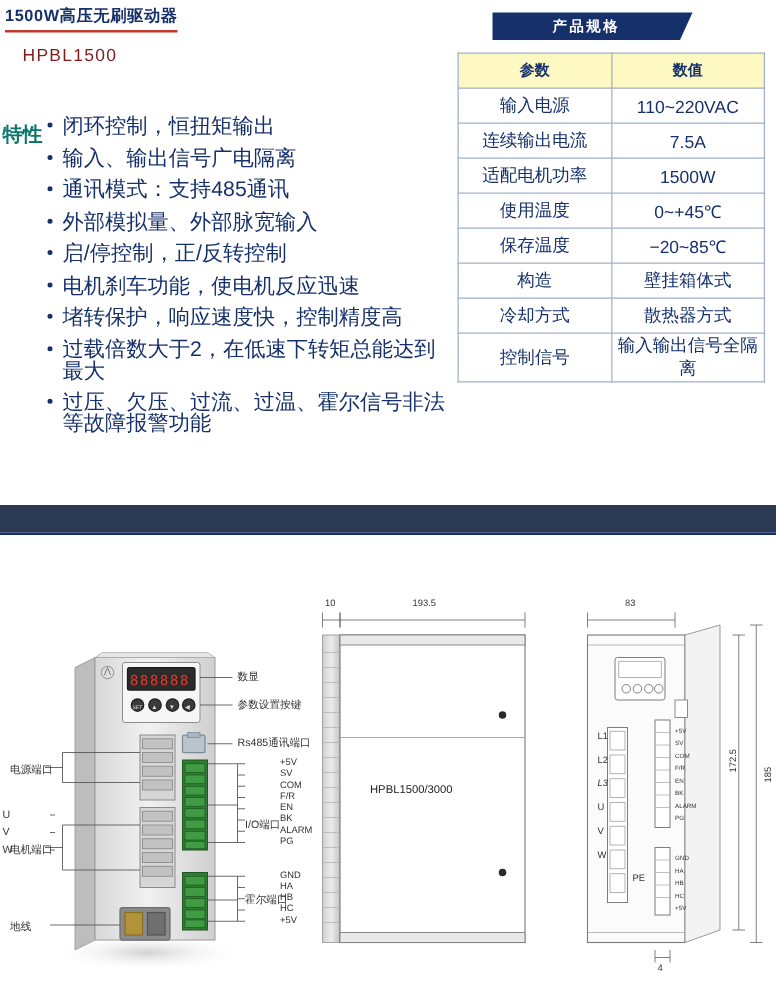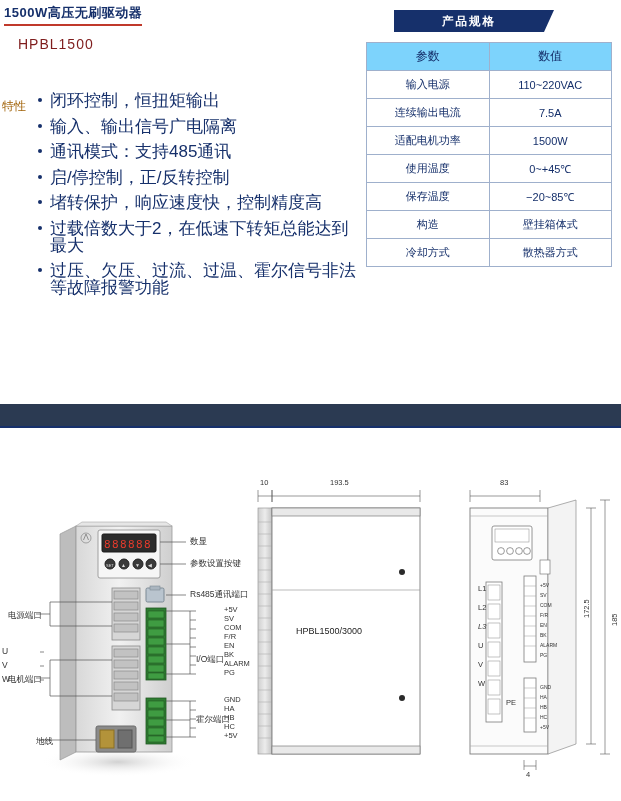--- a/index.html
+++ b/index.html
@@ -20,21 +20,21 @@
     letter-spacing:0.5px;
   }
   .title-sub {
     position:absolute; left:18px; top:36px;
     font-size:14px; color:#7f1d1d;
     letter-spacing:1px;
   }
   
   .feat-label {
     position:absolute; left:2px; top:98px;
-    font-size:12px; font-weight:normal; color:#a16207;
+    font-size:16px; font-weight:bold; color:#0f766e;
   }
   .feat-list {
     position:absolute; left:38px; top:92px;
     width:320px;
   }
   .feat-item {
     display:flex; align-items:flex-start;
     margin-bottom:8.5px;
     font-size:17px;
     line-height:17px;
@@ -72,26 +72,26 @@
   table.spec {
     margin-top:10px;
     border-collapse:collapse;
     width:246px;
     table-layout:fixed;
   }
   table.spec th, table.spec td {
     border:1px solid #9fb0cc;
     height:25px;
     text-align:center;
-    font-size:11px;
+    font-size:14px;
     color:#16306b;
   }
   table.spec th {
-    background:#7dd3fc;
-    font-weight:normal;
+    background:#fef9c3;
+    font-weight:bold;
     font-size:12px;
   }
   table.spec td { background:#ffffff; }
   
   .band {
     position:absolute; left:0; top:404px; width:621px; height:22px;
     background:#2b3a52;
   }
   .band-line {
     position:absolute; left:0; top:426px; width:621px; height:2px;
@@ -126,21 +126,29 @@
   <div class="feat-item">
     <span class="dot"></span>
     <span class="txt">输入、输出信号广电隔离</span>
   </div>
   <div class="feat-item">
     <span class="dot"></span>
     <span class="txt">通讯模式：支持485通讯</span>
   </div>
   <div class="feat-item">
     <span class="dot"></span>
+    <span class="txt">外部模拟量、外部脉宽输入</span>
+  </div>
+  <div class="feat-item">
+    <span class="dot"></span>
     <span class="txt">启/停控制，正/反转控制</span>
+  </div>
+  <div class="feat-item">
+    <span class="dot"></span>
+    <span class="txt">电机刹车功能，使电机反应迅速</span>
   </div>
   <div class="feat-item">
     <span class="dot"></span>
     <span class="txt">堵转保护，响应速度快，控制精度高</span>
   </div>
   <div class="feat-item">
     <span class="dot"></span>
     <span class="txt">过载倍数大于2，在低速下转矩总能达到最大</span>
   </div>
   <div class="feat-item">
@@ -179,20 +187,24 @@
       <td>保存温度</td>
       <td>−20~85℃</td>
     </tr>
     <tr>
       <td>构造</td>
       <td>壁挂箱体式</td>
     </tr>
     <tr>
       <td>冷却方式</td>
       <td>散热器方式</td>
+    </tr>
+    <tr>
+      <td>控制信号</td>
+      <td>输入输出信号全隔离</td>
     </tr>
   </tbody>
     </table>
 </div>
 
 <div class="band"></div>
 <div class="band-line"></div>
 
 <div class="draw">
 
@@ -431,21 +443,21 @@
       <path d="M586 314 L596 314"></path>
       <path d="M591 78 L591 314"></path>
       <path d="M600 70 L610 70"></path>
       <path d="M600 324 L610 324"></path>
       <path d="M605 70 L605 324"></path>
     </g>
   </svg>
 
   <div class="cap" style="left:8px; top:180px;">电源端口</div>
   <div class="cap" style="left:8px; top:244px;">电机端口</div>
-  <div class="cap" style="left:8px; top:306px;margin-left:28px;">地线</div>
+  <div class="cap" style="left:8px; top:306px;">地线</div>
   <div class="cap" style="left:2px; top:216px;">U</div>
   <div class="cap" style="left:2px; top:230px;">V</div>
   <div class="cap" style="left:2px; top:244px;">W</div>
 
   <div class="cap" style="left:190px; top:106px;">数显</div>
   <div class="cap" style="left:190px; top:128px;">参数设置按键</div>
   <div class="cap" style="left:190px; top:159px;">Rs485通讯端口</div>
   <div class="cap" style="left:196px; top:224px;">I/O端口</div>
   <div class="cap" style="left:196px; top:284px;">霍尔端口</div>
 

